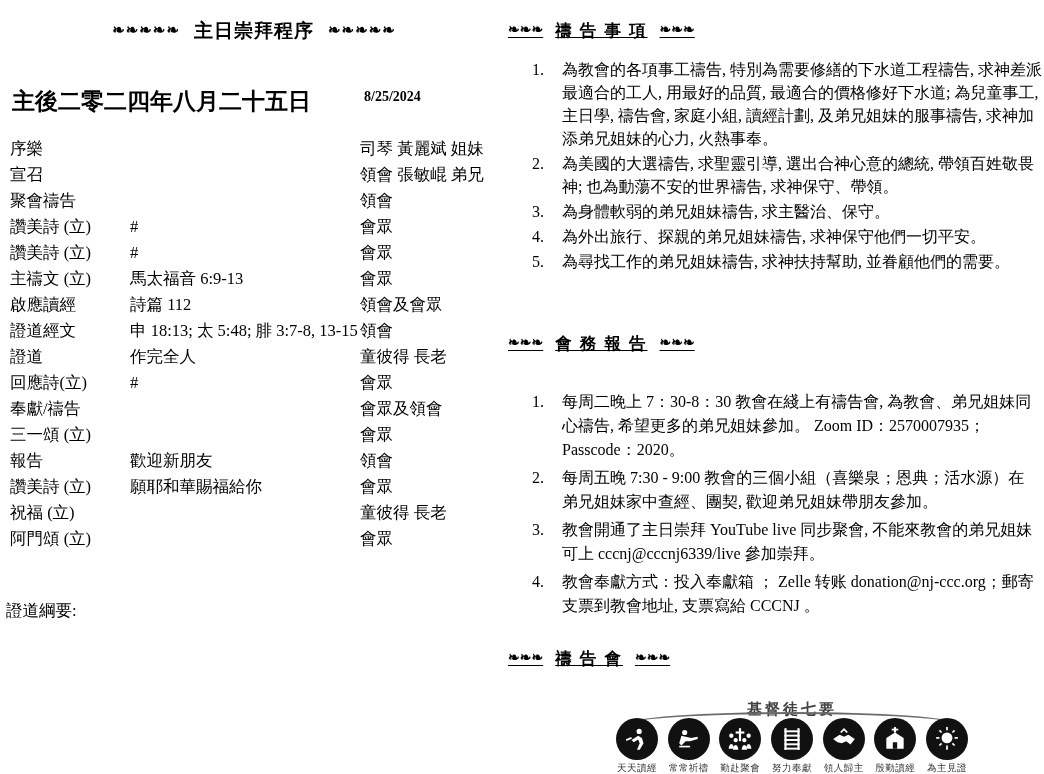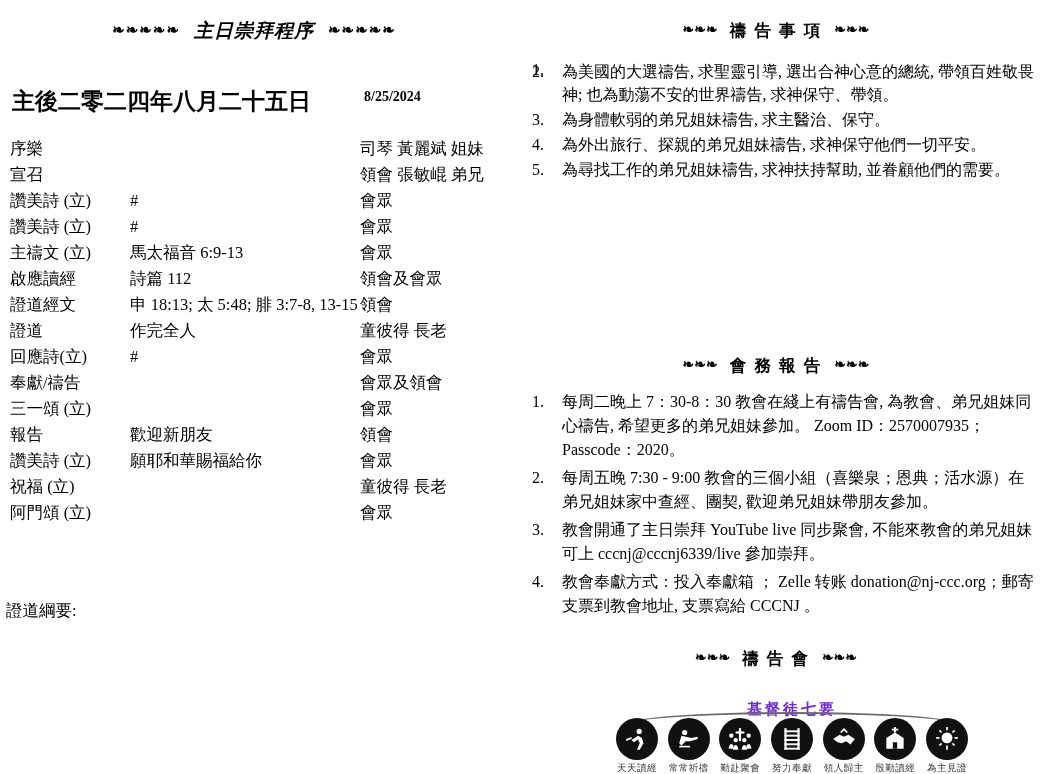--- a/index.html
+++ b/index.html
@@ -40,21 +40,20 @@
     white-space: nowrap;
   }
   .swirl {
     font-size: 15px;
     letter-spacing: 1px;
     vertical-align: 2px;
   }
   .left-title .maintext {
     padding: 0 14px;
     font-size: 19px;
-    font-style: italic;
   }
   .date-row {
     position: absolute;
     left: 12px;
     top: 78px;
     width: 490px;
     height: 34px;
     margin-top: 8px;
   }
   .date-cn {
@@ -101,25 +100,26 @@
 
   
   .right-col {
     position: absolute;
     left: 508px;
     top: 0;
     width: 536px;
     height: 774px;
   }
   .sec-head {
-    text-align: center;
+    text-align: left;
     font-size: 16.5px;
     font-weight: bold;
     letter-spacing: 2px;
     white-space: nowrap;
+    text-decoration: underline;
   }
   .sec-head .swirl { font-size: 14px; letter-spacing: 0; }
   .sec-head .t { padding: 0 12px; }
 
   #prayer-head { position: absolute; left: 0; top: 20px; width: 536px; }
   .ol-list {
     margin: 0;
     padding: 0;
     list-style: none;
   }
@@ -139,21 +139,21 @@
     font-size: 16px;
   }
   #prayer-items {
     position: absolute;
     left: 20px;
     top: 58px;
     width: 520px;
   }
   #prayer-items li { margin-bottom: 2px; }
 
-  #news-head { position: absolute; left: 0; top: 355px; width: 536px; }
+  #news-head { position: absolute; left: 0; top: 333px; width: 536px; }
   #news-items {
     position: absolute;
     left: 20px;
     top: 390px;
     width: 512px;
   }
   #news-items li { margin-bottom: 4px; line-height: 24px; }
 
   #prayer-meeting-head { position: absolute; left: 0; top: 648px; width: 536px; }
 
@@ -167,21 +167,21 @@
   }
   .fg-title {
     position: absolute;
     left: 0;
     top: 0;
     width: 360px;
     text-align: center;
     font-size: 15px;
     font-weight: bold;
     letter-spacing: 3px;
-    color: #6d28d9;
+    color: #404040;
   }
   .fg-arc {
     position: absolute;
     left: 18px;
     top: 12px;
     width: 324px;
     height: 10px;
     border-top: 2px solid #6b6b6b;
     border-radius: 50%/100% 100% 0 0;
   }
@@ -239,20 +239,25 @@
             <td class="col-item">序樂</td>
             <td class="col-detail"></td>
             <td class="col-who">司琴 黃麗斌 姐妹</td>
           </tr>
           <tr>
             <td class="col-item">宣召</td>
             <td class="col-detail"></td>
             <td class="col-who">領會 張敏崐 弟兄</td>
           </tr>
           <tr>
+            <td class="col-item">聚會禱告</td>
+            <td class="col-detail"></td>
+            <td class="col-who">領會</td>
+          </tr>
+          <tr>
             <td class="col-item">讚美詩 (立)</td>
             <td class="col-detail">#</td>
             <td class="col-who">會眾</td>
           </tr>
           <tr>
             <td class="col-item">讚美詩 (立)</td>
             <td class="col-detail">#</td>
             <td class="col-who">會眾</td>
           </tr>
           <tr>
@@ -315,21 +320,21 @@
 
     <div class="sermon-outline">證道綱要:</div>
   </div>
 
   <div class="right-col">
 
     <div class="sec-head" id="prayer-head">
       <span class="swirl">❧❧❧</span><span class="t">禱 告 事 項</span><span class="swirl">❧❧❧</span>
     </div>
     <ol class="ol-list" id="prayer-items">
-        <li><span class="num">1.</span></li>
+        <li><span class="num">1.</span><span>為教會的各項事工禱告, 特別為需要修繕的下水道工程禱告, 求神差派最適合的工人, 用最好的品質, 最適合的價格修好下水道; 為兒童事工, 主日學, 禱告會, 家庭小組, 讀經計劃, 及弟兄姐妹的服事禱告, 求神加添弟兄姐妹的心力, 火熱事奉。</span></li>
         <li><span class="num">2.</span><span>為美國的大選禱告, 求聖靈引導, 選出合神心意的總統, 帶領百姓敬畏神; 也為動蕩不安的世界禱告, 求神保守、帶領。</span></li>
         <li><span class="num">3.</span><span>為身體軟弱的弟兄姐妹禱告, 求主醫治、保守。</span></li>
         <li><span class="num">4.</span><span>為外出旅行、探親的弟兄姐妹禱告, 求神保守他們一切平安。</span></li>
         <li><span class="num">5.</span><span>為尋找工作的弟兄姐妹禱告, 求神扶持幫助, 並眷顧他們的需要。</span></li>
       </ol>
 
     <div class="sec-head" id="news-head">
       <span class="swirl">❧❧❧</span><span class="t">會 務 報 告</span><span class="swirl">❧❧❧</span>
     </div>
     <ol class="ol-list" id="news-items">

